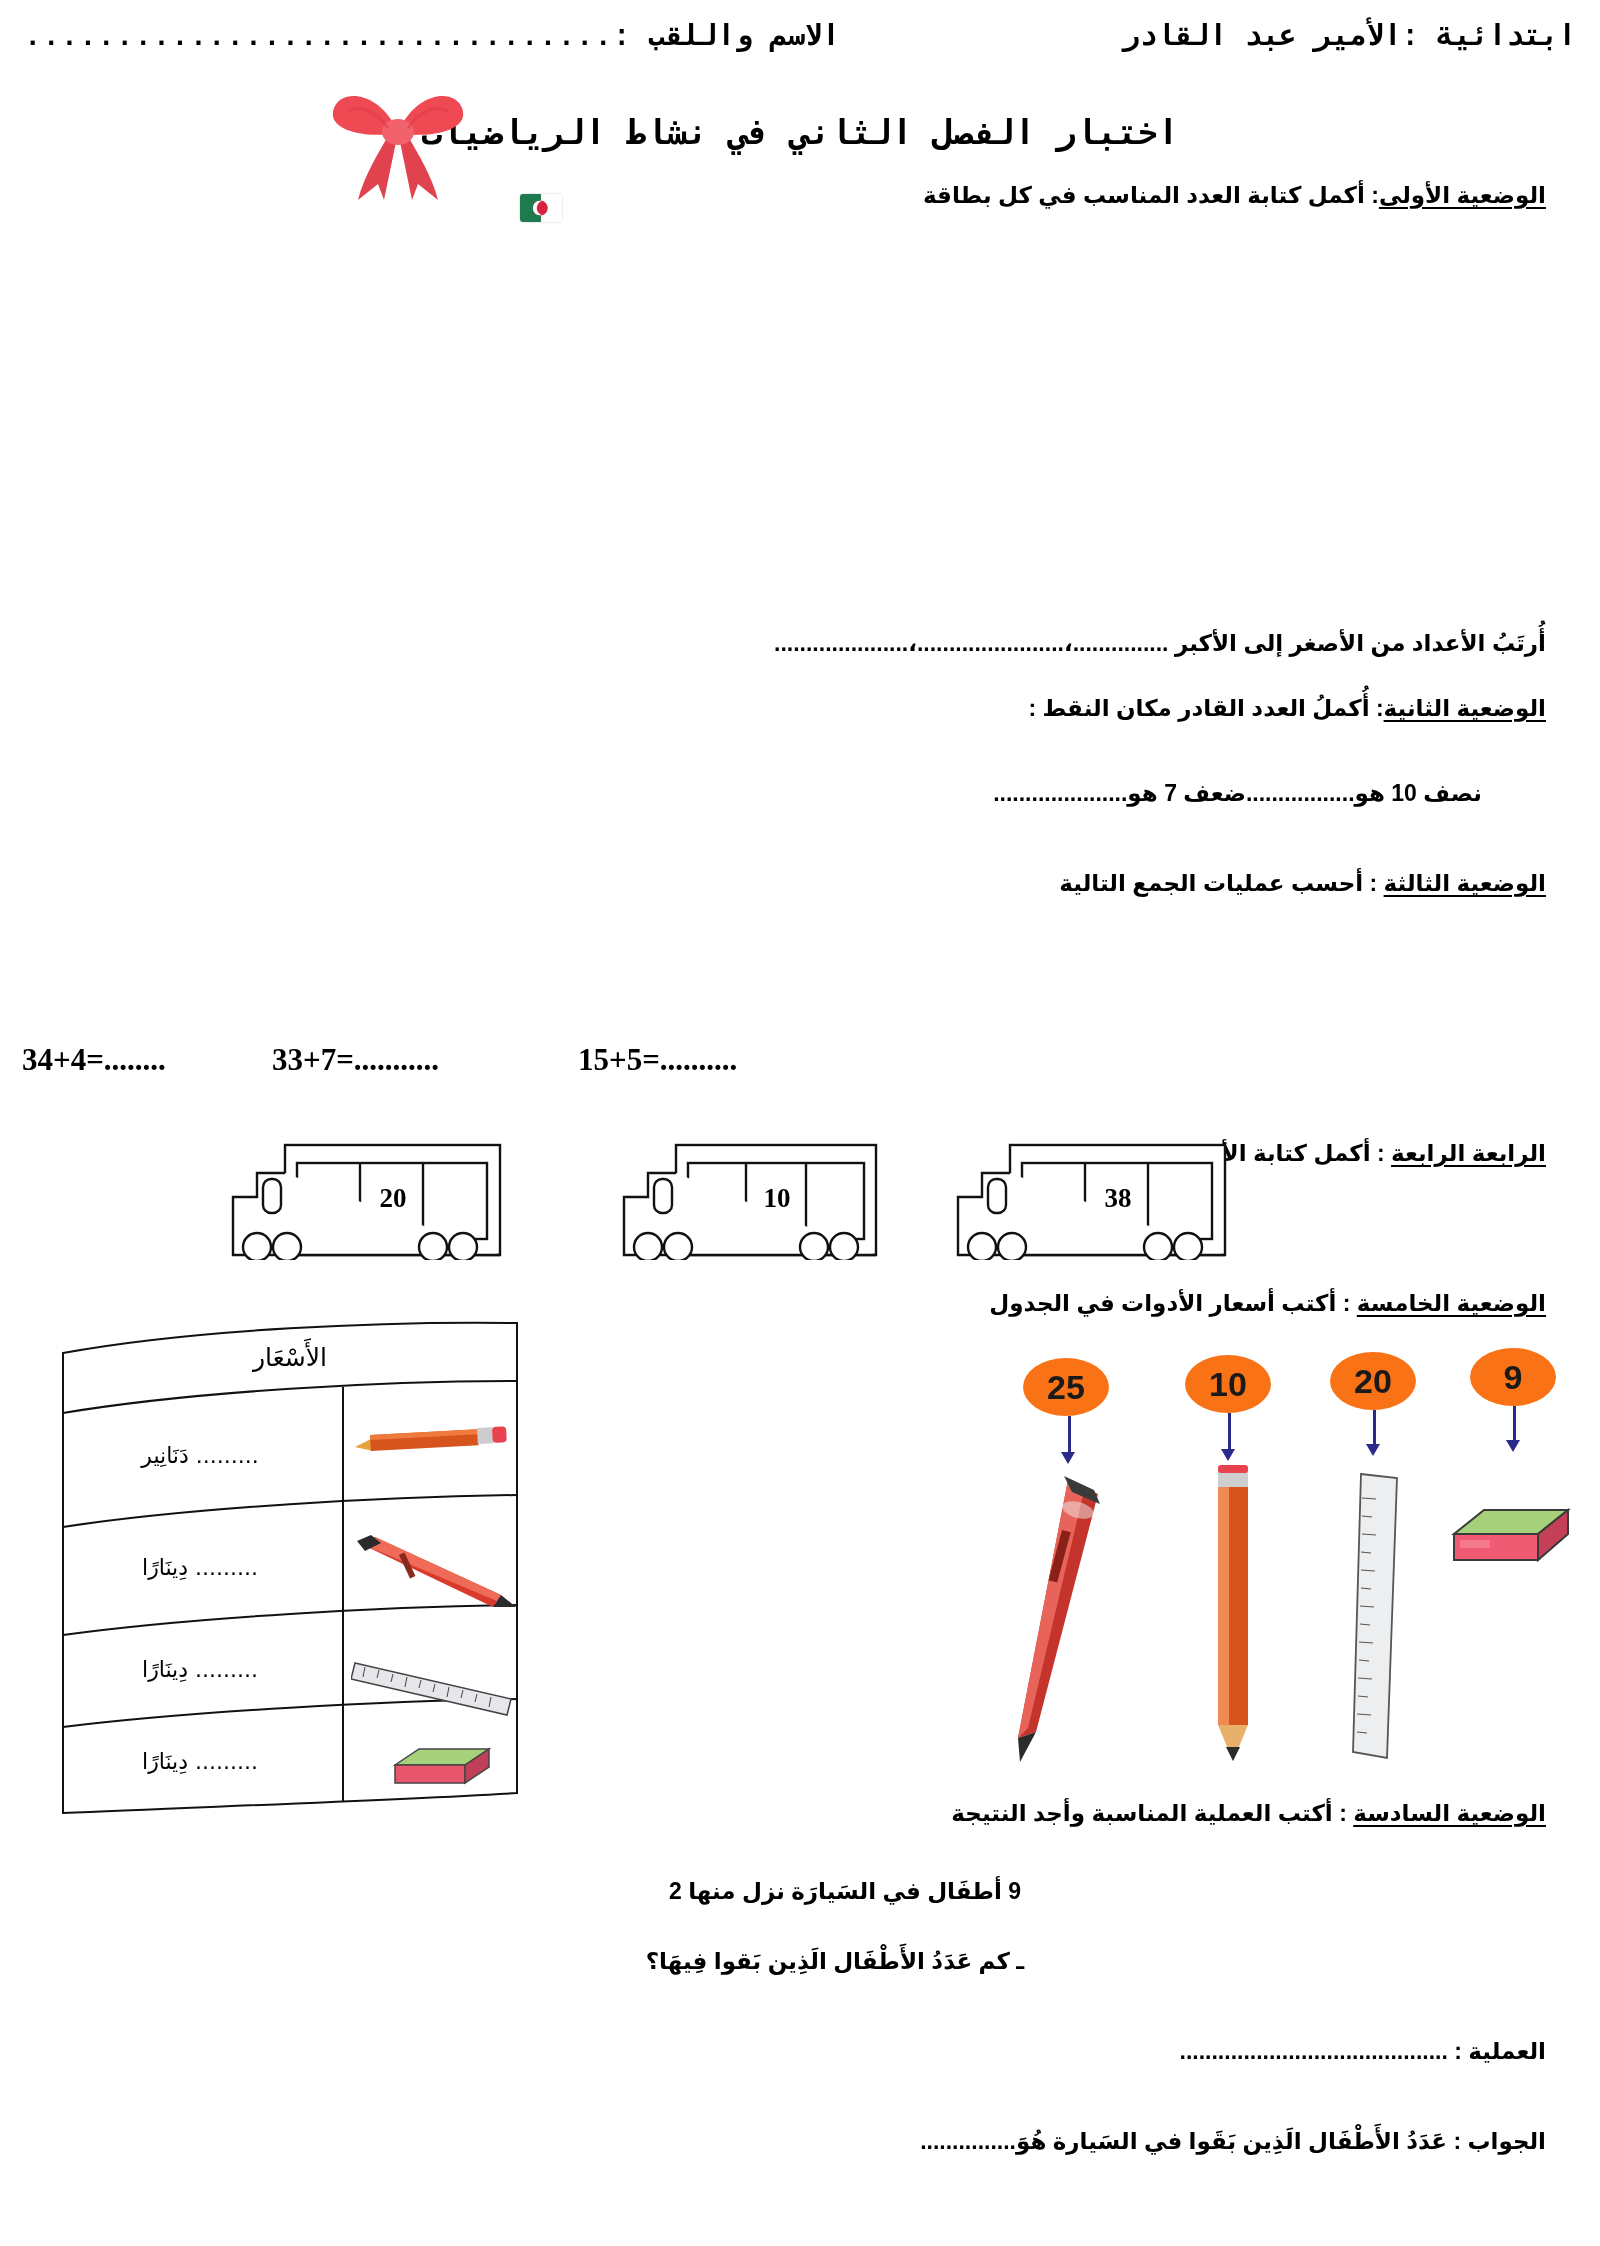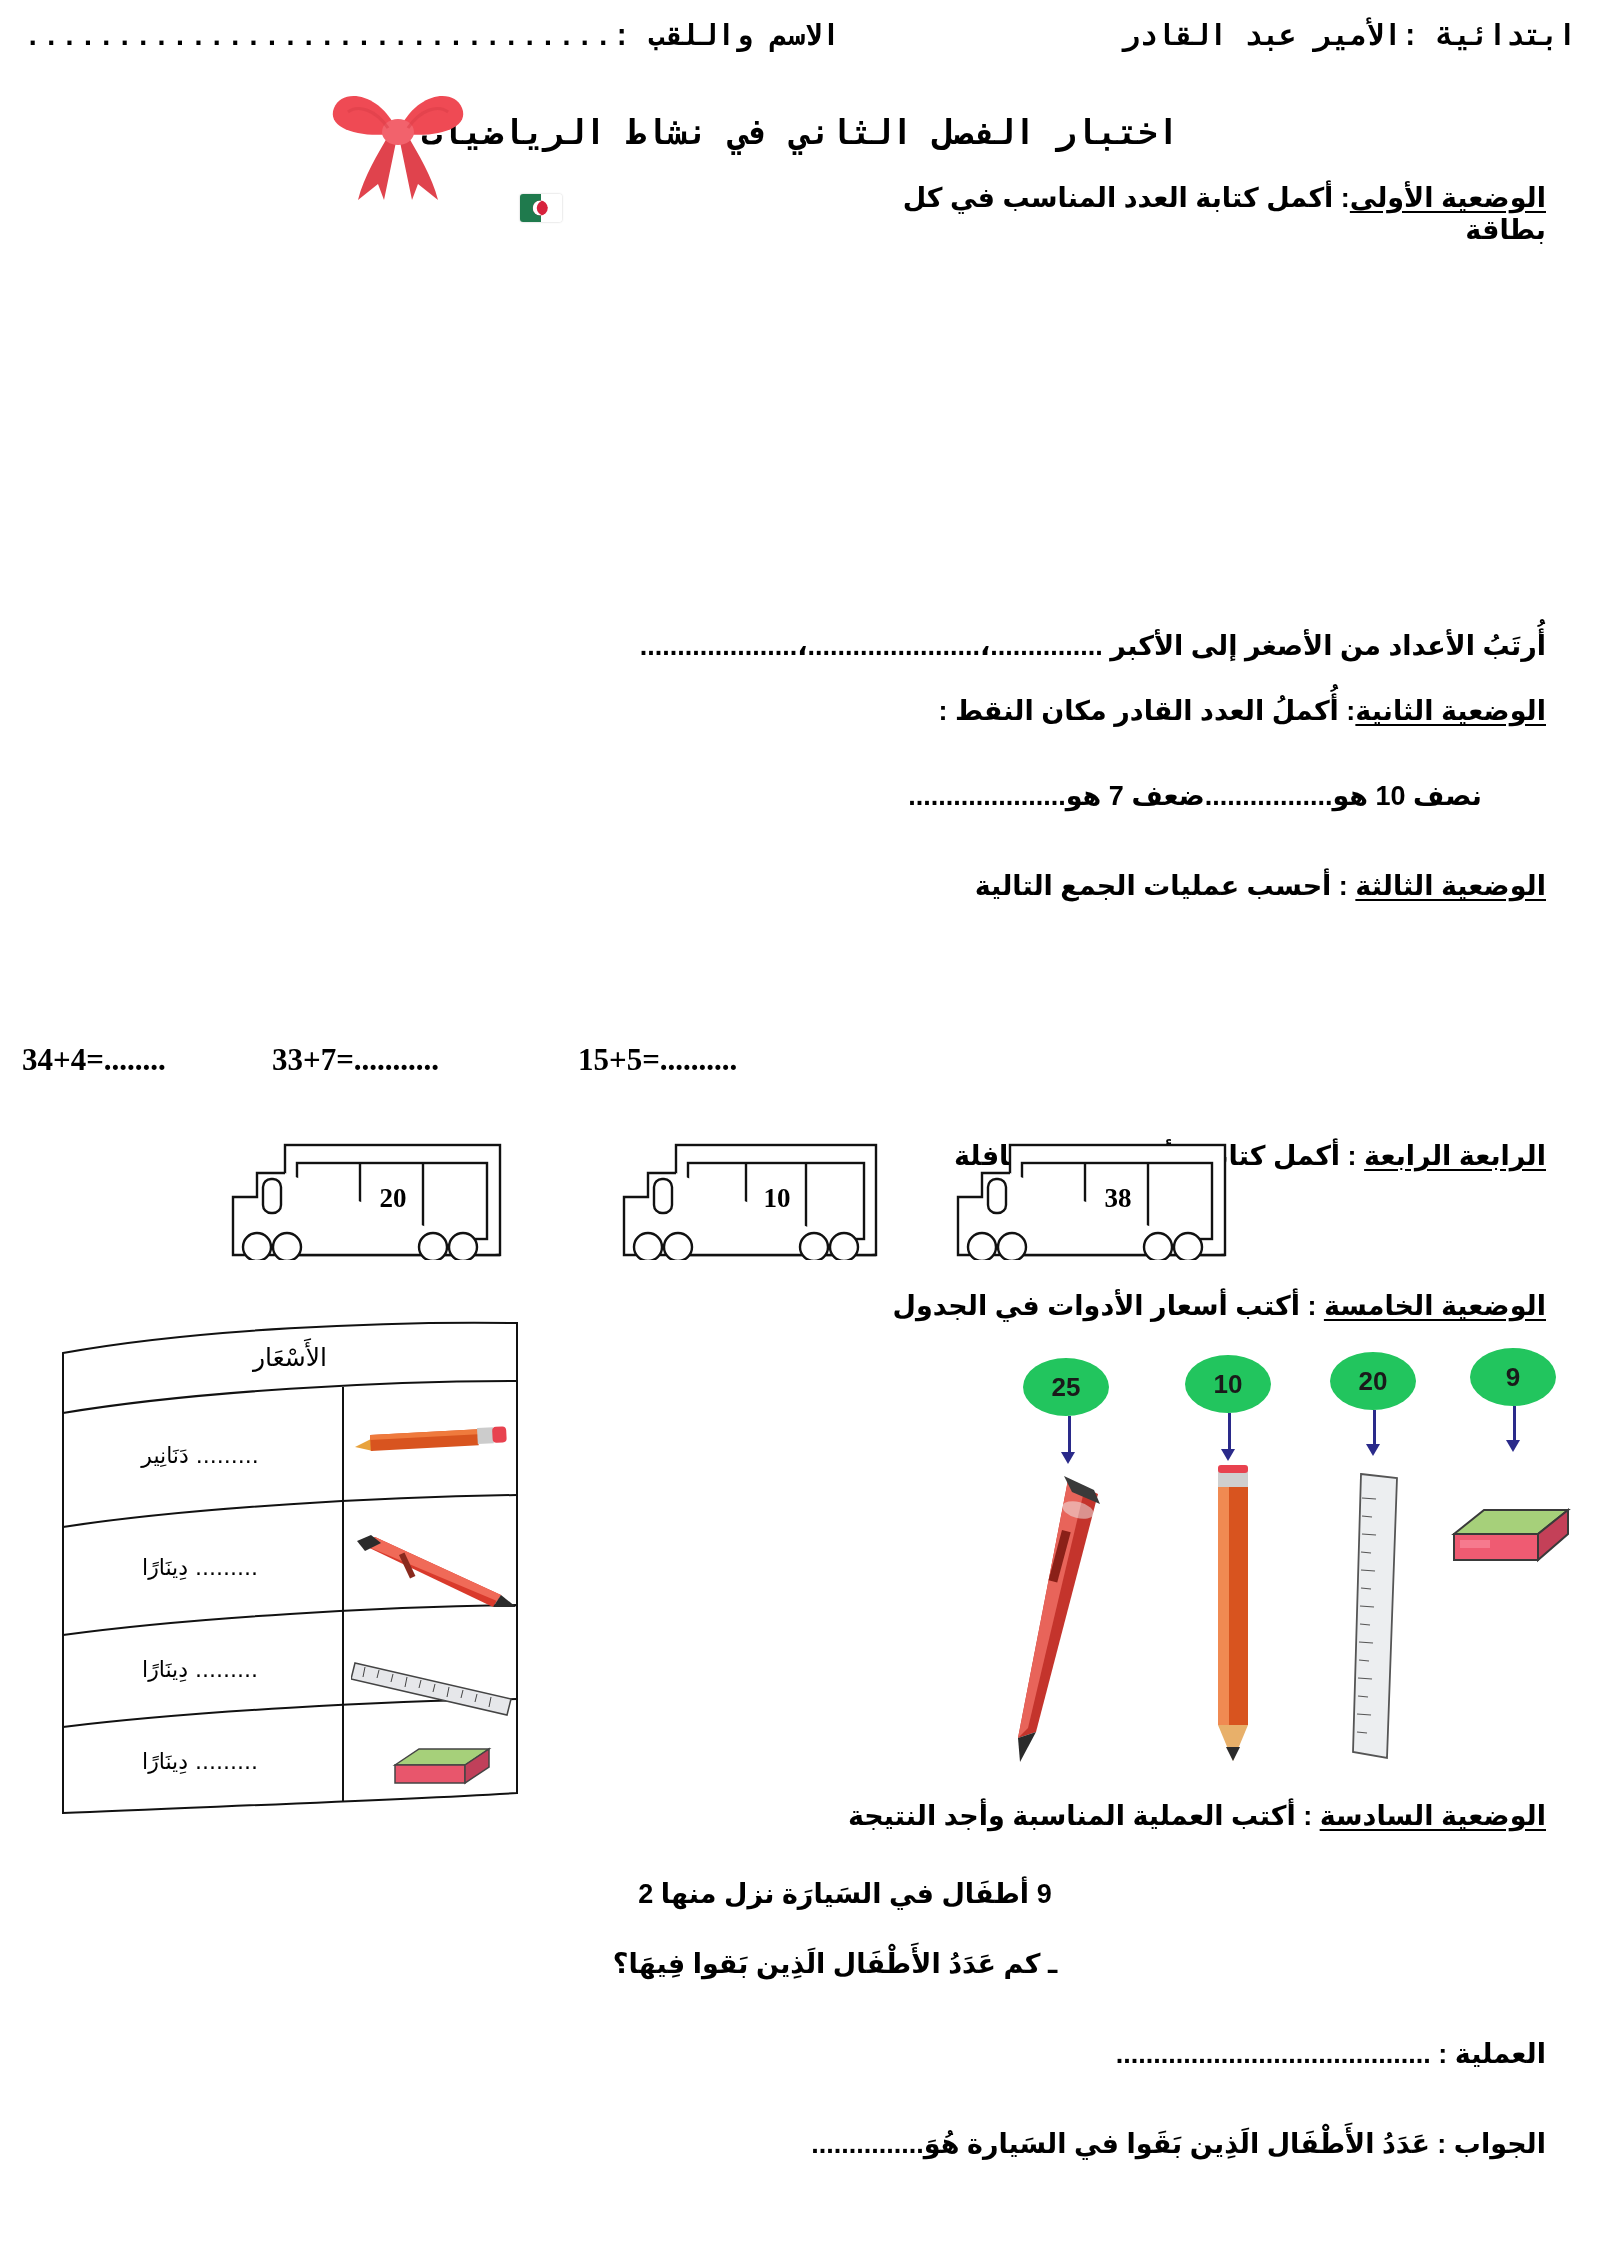--- a/index.html
+++ b/index.html
@@ -14,21 +14,21 @@
   .dots{letter-spacing:1px;}
 
   
   #hdr-school{top:18px;right:24px;font-size:29px;font-weight:bold;}
   #hdr-name{top:18px;left:24px;font-size:29px;font-weight:bold;direction:rtl;}
   #hdr-name .line{display:inline-block;}
 
   #title{top:112px;left:0;width:1600px;text-align:center;font-size:34px;font-weight:bold;letter-spacing:2px;}
 
   
-  .instr{font-size:27px;font-weight:bold;direction:rtl;text-align:right;}
+  .instr{font-size:23px;font-weight:bold;direction:rtl;text-align:right;}
   .u{text-decoration:underline;text-underline-offset:4px;}
 
   
   #bow{top:84px;left:318px;width:160px;height:120px;}
 
   
   #flag{top:194px;left:520px;width:42px;height:28px;border-radius:3px;overflow:hidden;
         box-shadow:0 0 2px rgba(0,0,0,.25);}
   #flag .g{position:absolute;left:0;top:0;width:50%;height:100%;background:#1f7a4d;}
   #flag .w{position:absolute;right:0;top:0;width:50%;height:100%;background:#fff;}
@@ -46,22 +46,22 @@
   .truck{position:absolute;}
   .truck .num{position:absolute;font-size:27px;font-weight:bold;
      font-family:"Liberation Serif","DejaVu Serif",serif;text-align:center;}
 
   
   #ptable{position:absolute;left:55px;top:1315px;width:470px;height:500px;}
   #ptable .cellTxt{position:absolute;font-size:22px;direction:rtl;font-family:"DejaVu Sans",sans-serif;}
 
   
   .bubble{position:absolute;width:86px;height:58px;border-radius:50%;
-      background:#22c55e;display:flex;align-items:center;justify-content:center;
-      font-size:26px;font-weight:bold;color:#1a1a1a;
+      background:#f97316;display:flex;align-items:center;justify-content:center;
+      font-size:34px;font-weight:bold;color:#1a1a1a;
       font-family:"Liberation Sans",sans-serif;}
   .arrowline{position:absolute;background:#2a2a8a;width:3px;}
   .arrowhead{position:absolute;width:0;height:0;border-left:7px solid transparent;
       border-right:7px solid transparent;border-top:12px solid #2a2a8a;}
 
   
   .obj{position:absolute;}
 </style>
 </head>
 <body>

